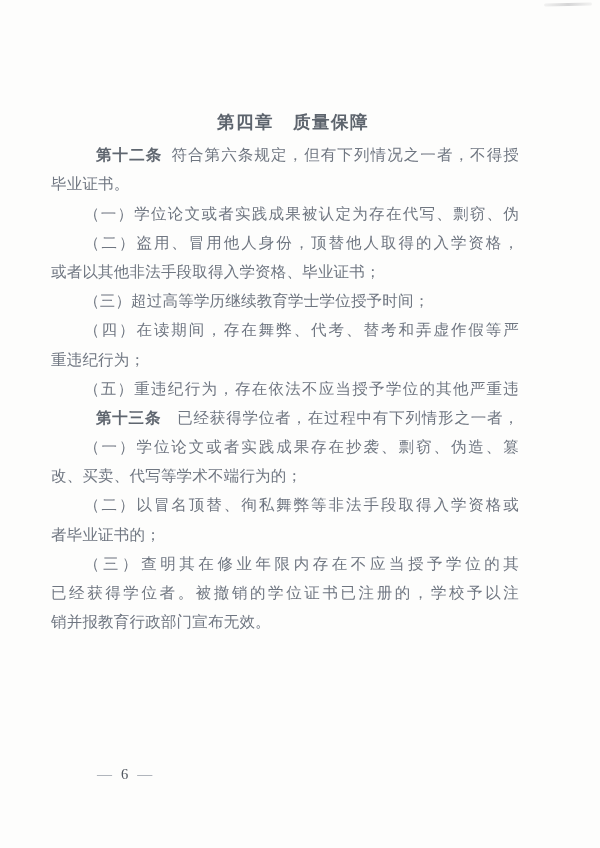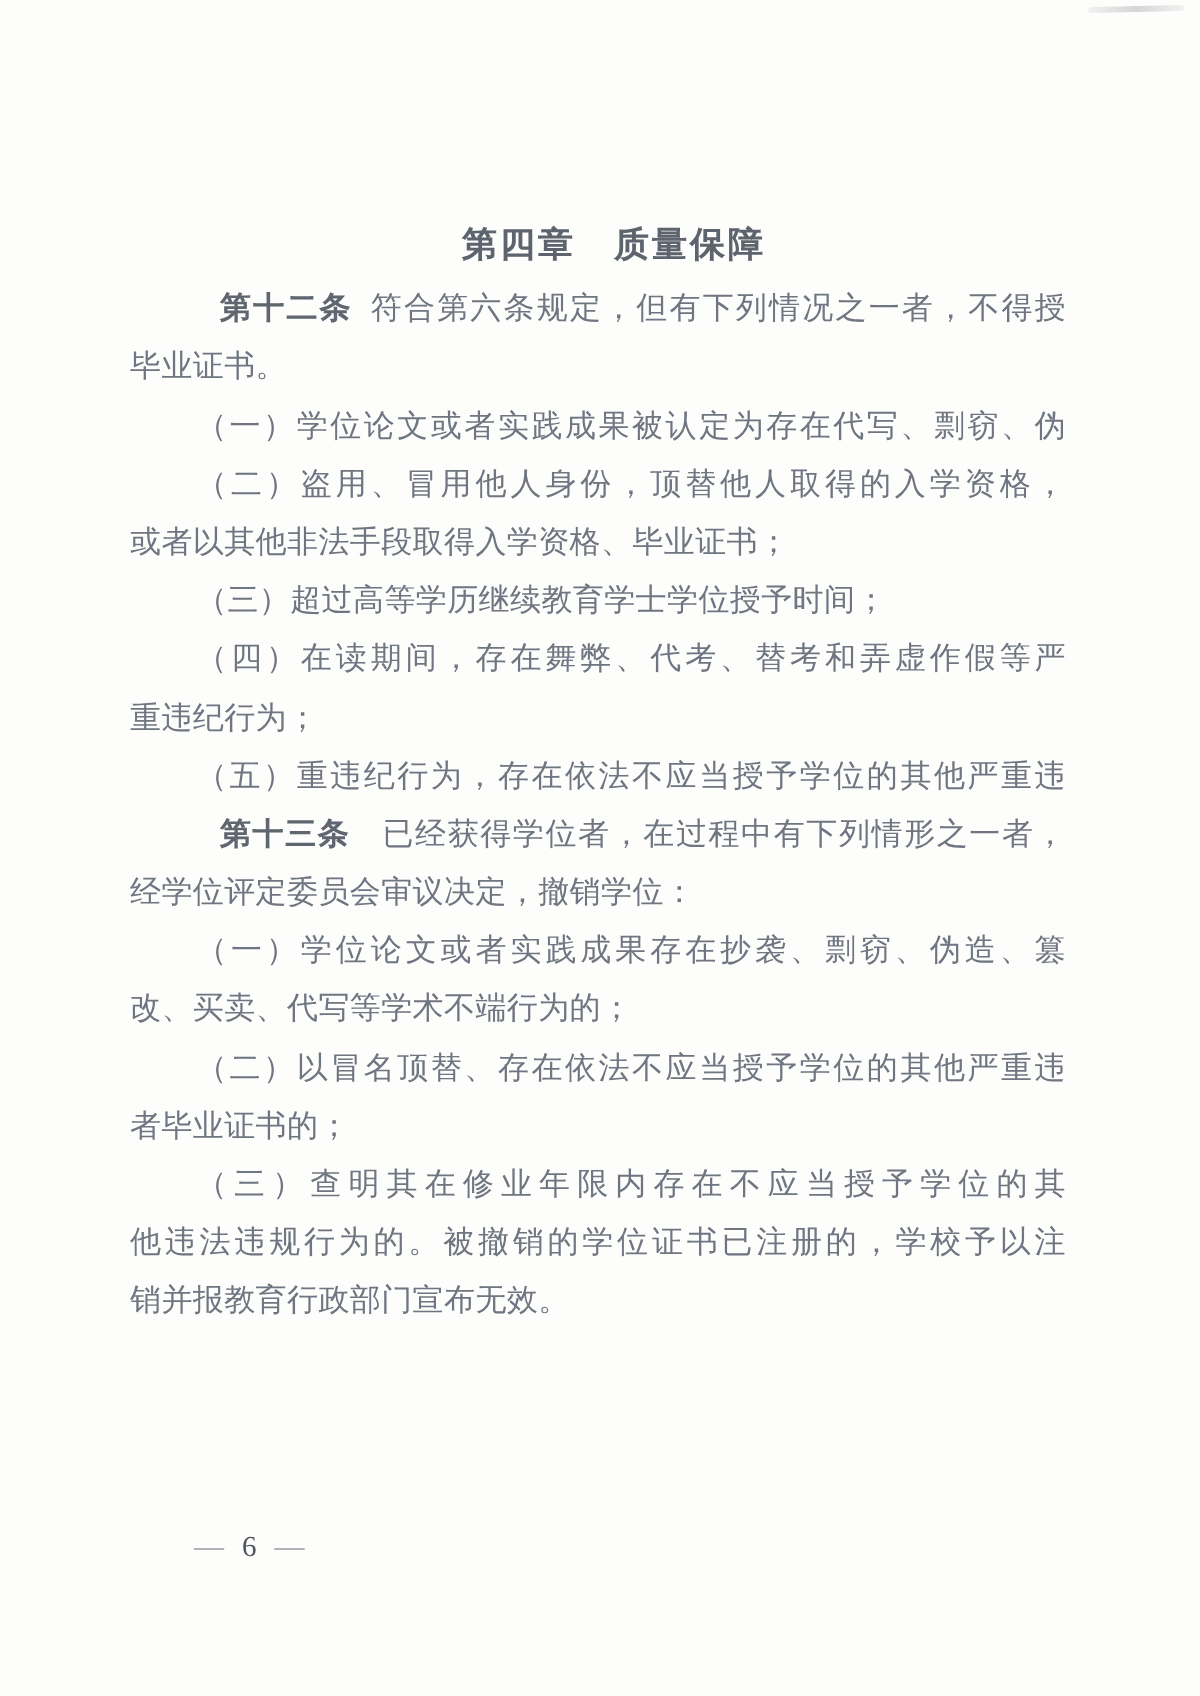--- a/index.html
+++ b/index.html
@@ -11,21 +11,21 @@
     position: relative;
     width: 600px;
     height: 848px;
     margin: 0 auto;
     background: #fdfdfc;
     overflow: hidden;
     font-family: "Liberation Serif", "DejaVu Serif", serif;
   }
   .content {
     position: absolute;
-    left: 65px;
+    left: 51px;
     top: 108px;
     width: 468px;
     color: #6f7681;
     font-size: 15.5px;
     line-height: 29.2px;
     letter-spacing: 0.2px;
   }
   .chapter-title {
     text-align: center;
     font-weight: bold;
@@ -108,33 +108,32 @@
 
     <div class="ln ind just">（四）在读期间，存在舞弊、代考、替考和弄虚作假等严</div>
 
     <div class="ln">重违纪行为；</div>
 
     <div class="ln ind just">（五）重违纪行为，存在依法不应当授予学位的其他严重违</div>
 
 
     <div class="ln ind just"><b class="art g2">第十三条</b><span>已经获得学位者，在过程中有下列情形之一者，</span></div>
 
-    <div class="ln">经学位评定委员会审议决定，撤销学位：</div>
 
     <div class="ln ind just">（一）学位论文或者实践成果存在抄袭、剽窃、伪造、篡</div>
 
     <div class="ln">改、买卖、代写等学术不端行为的；</div>
 
-    <div class="ln ind just">（二）以冒名顶替、存在依法不应当授予学位的其他严重违</div>
+    <div class="ln ind just">（二）以冒名顶替、徇私舞弊等非法手段取得入学资格或</div>
 
     <div class="ln">者毕业证书的；</div>
 
     <div class="ln ind just">（三）查明其在修业年限内存在不应当授予学位的其</div>
 
-    <div class="ln just">他违法违规行为的。被撤销的学位证书已注册的，学校予以注</div>
+    <div class="ln just">已经获得学位者。被撤销的学位证书已注册的，学校予以注</div>
 
     <div class="ln">销并报教育行政部门宣布无效。</div>
 
   </div>
 
   <div class="pagenum">
     <span>—</span>
     <span class="num">6</span>
     <span>—</span>
   </div>

